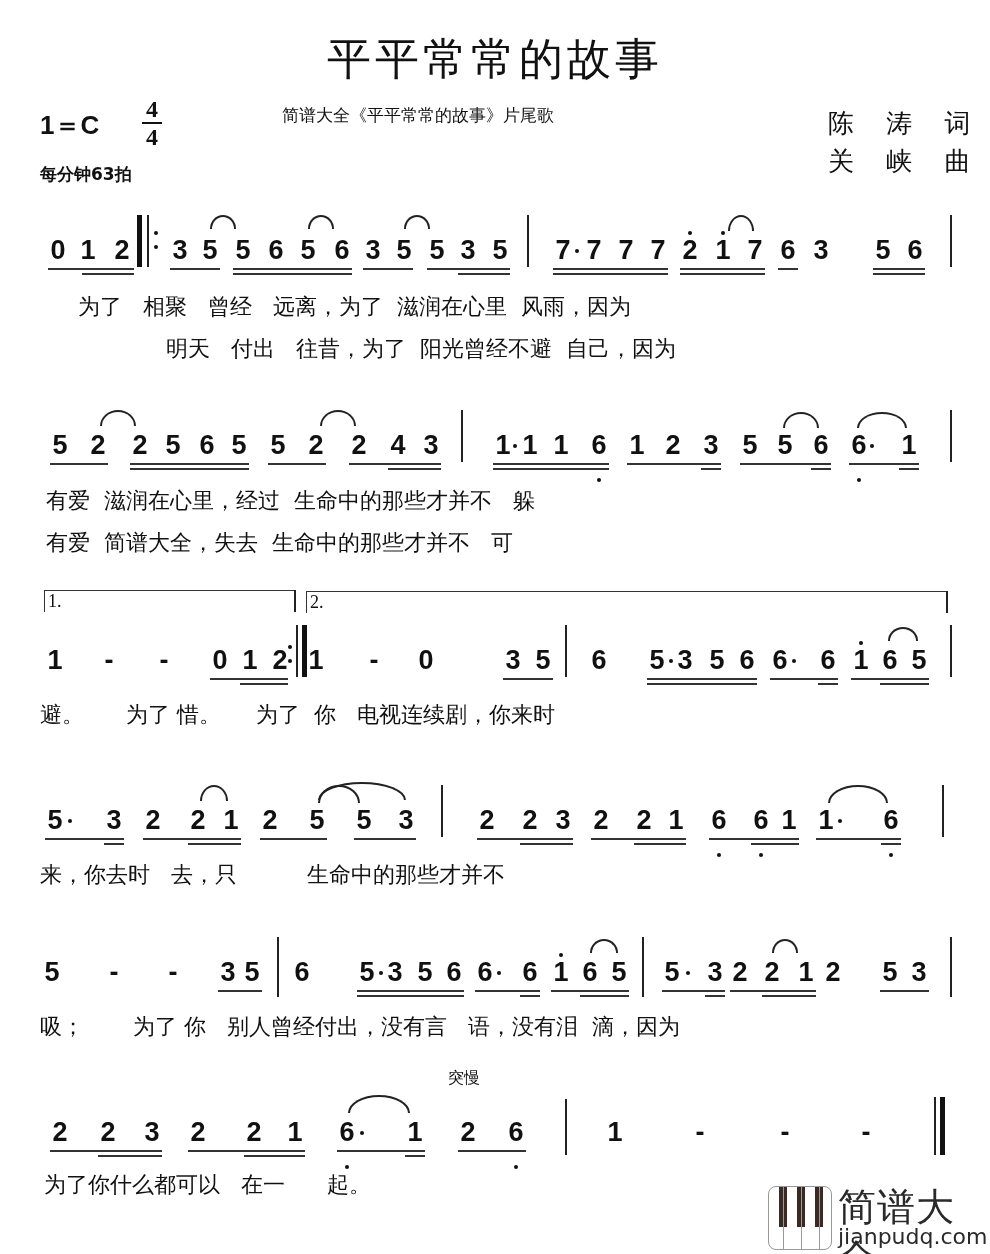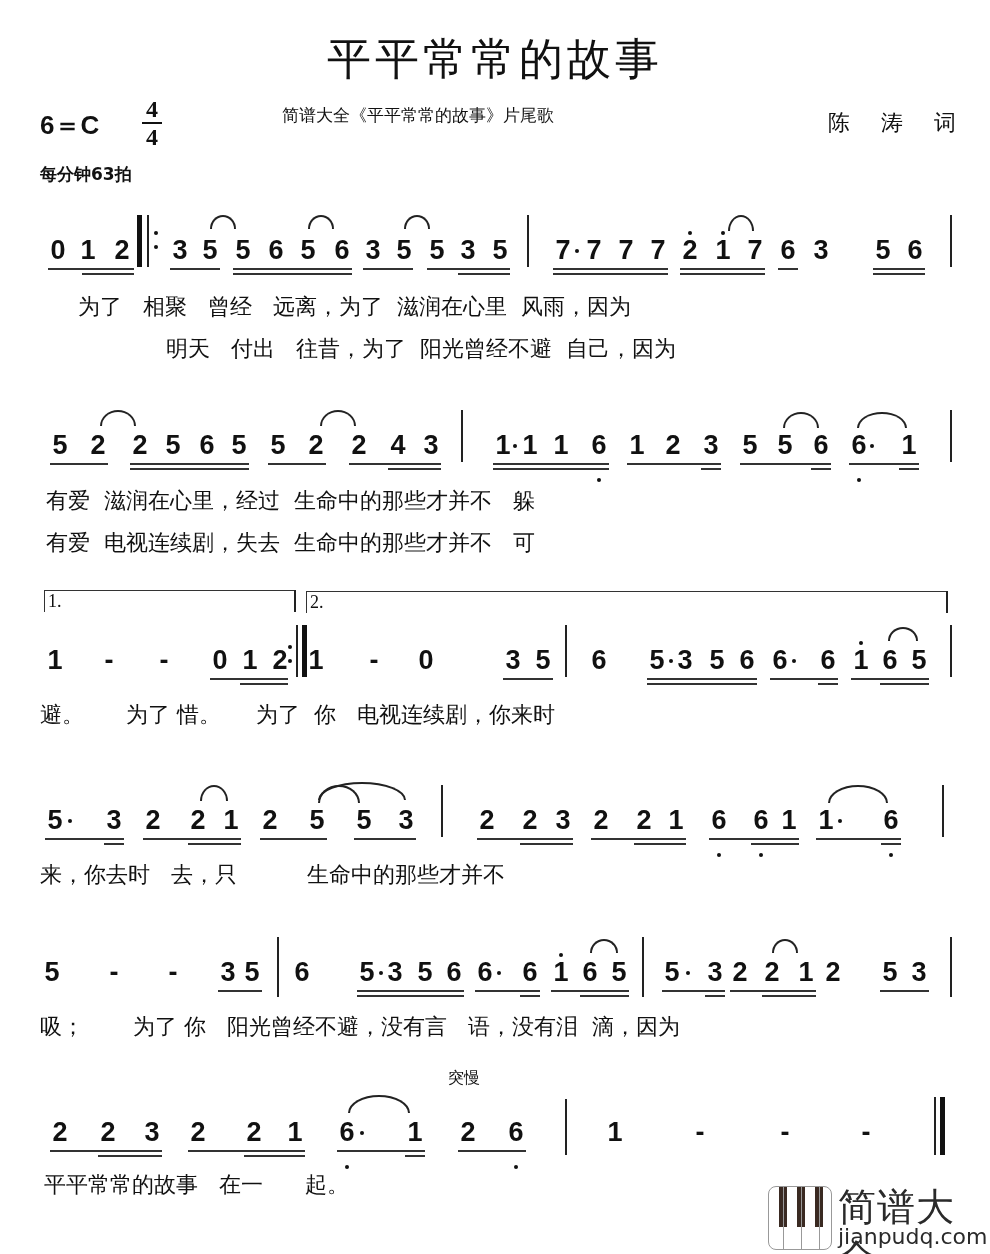--- a/index.html
+++ b/index.html
@@ -8,21 +8,21 @@
 
   .title { position: absolute; top: 30px; left: 0; width: 990px; text-align: center;
            font-family: "DejaVu Serif", serif; font-size: 44px; letter-spacing: 4px; font-weight: normal; }
   .key { position: absolute; top: 108px; left: 40px; font-family: "Liberation Sans", sans-serif;
          font-size: 26px; font-weight: bold; }
   .timesig { position: absolute; top: 96px; left: 140px; width: 24px; text-align: center;
              font-family: "Liberation Serif", serif; font-weight: bold; font-size: 24px; line-height: 26px; }
   .timesig .bar { height: 2px; background: #111; margin: 0 2px; }
   .tempo { position: absolute; top: 163px; left: 40px; font-size: 17px; font-weight: bold; }
   .subtitle { position: absolute; top: 104px; left: 282px; font-family: "DejaVu Serif", serif; font-size: 17px; }
-  .credits { position: absolute; top: 104px; left: 828px; font-family: "DejaVu Serif", serif; font-size: 22px;
+  .credits { position: absolute; top: 104px; left: 828px; font-family: "DejaVu Serif", serif; font-size: 26px;
              line-height: 38px; letter-spacing: 12px; }
 
   .staff { position: absolute; left: 0; width: 990px; }
   .bar-line { position: absolute; width: 2px; background: #222; }
   .bar-line.thick { width: 5px; background: #111; }
   .n { position: absolute; font-family: "Liberation Sans", sans-serif; font-weight: bold;
        font-size: 27px; width: 20px; text-align: center; }
   .ul { position: absolute; height: 1.5px; background: #333; }
   .dot { position: absolute; width: 4px; height: 4px; border-radius: 50%; background: #111; }
   .slur { position: absolute; border: 2px solid #222; border-bottom: none; border-radius: 50% 50% 0 0 / 100% 100% 0 0; }
@@ -36,30 +36,31 @@
                 border-radius: 8px; overflow: hidden; background: #fff; }
   .logo .bk { position: absolute; top: 0; width: 8px; height: 40px; background: #3a2a22; }
   .logo .wl { position: absolute; top: 0; width: 1px; height: 64px; background: #999; }
   .logo .brand { position: absolute; left: 70px; top: -4px; font-size: 38px; color: #2a2a2a; letter-spacing: 1px; }
   .logo .url { position: absolute; left: 70px; top: 38px; font-size: 22px; color: #2a2a2a; }
 </style>
 </head>
 <body>
 
 <div class="title">平平常常的故事</div>
-<div class="key">6＝C</div>
+<div class="key">1＝C</div>
 <div class="timesig">
   <div>4</div>
   <div class="bar"></div>
   <div>4</div>
 </div>
 <div class="tempo">每分钟63拍</div>
 <div class="subtitle">简谱大全《平平常常的故事》片尾歌</div>
 <div class="credits">
   <div>陈 涛 词</div>
+  <div>关 峡 曲</div>
 </div>
 
 <div class="staff" style="top:215px;">
   <div class="bar-line thick" style="left:137px;top:0;height:52px;"></div>
   <div class="bar-line" style="left:147px;top:0;height:52px;"></div>
   <div class="dot" style="left:154px;top:16px;"></div>
   <div class="dot" style="left:154px;top:30px;"></div>
   <div class="bar-line" style="left:527px;top:0;height:52px;"></div>
   <div class="bar-line" style="left:950px;top:0;height:52px;"></div>
 
@@ -161,21 +162,21 @@
   <div class="ul" style="left:627px;top:53px;width:94px;"></div>
   <div class="ul" style="left:701px;top:58px;width:20px;"></div>
   <div class="ul" style="left:740px;top:53px;width:91px;"></div>
   <div class="ul" style="left:811px;top:58px;width:20px;"></div>
   <div class="ul" style="left:849px;top:53px;width:70px;"></div>
   <div class="ul" style="left:899px;top:58px;width:20px;"></div>
   <div class="slur" style="left:783px;top:2px;width:36px;height:16px;"></div>
   <div class="slur" style="left:857px;top:2px;width:50px;height:16px;"></div>
 </div>
 <div class="lyric" style="left:46px;top:486px;">有爱  滋润在心里，经过  生命中的那些才并不   躲</div>
-<div class="lyric" style="left:46px;top:528px;">有爱  电视连续剧，失去  生命中的那些才并不   可</div>
+<div class="lyric" style="left:46px;top:528px;">有爱  简谱大全，失去  生命中的那些才并不   可</div>
 
 <div class="volta" style="left:44px;top:590px;width:252px;">
   <span>1.</span>
 </div>
 <div class="bar-line" style="left:294px;top:590px;height:22px;width:1.5px;"></div>
 <div class="volta" style="left:306px;top:591px;width:642px;border-left:1.5px solid #333;">
   <span>2.</span>
 </div>
 <div class="bar-line" style="left:946px;top:591px;height:22px;width:1.5px;"></div>
 
@@ -319,21 +320,21 @@
   <div class="n" style="left:823px;top:12px;">2</div>
   <div class="n" style="left:880px;top:12px;">5</div>
   <div class="n" style="left:909px;top:12px;">3</div>
   <div class="ul" style="left:662px;top:45px;width:63px;"></div>
   <div class="ul" style="left:705px;top:50px;width:20px;"></div>
   <div class="ul" style="left:730px;top:45px;width:86px;"></div>
   <div class="ul" style="left:762px;top:50px;width:54px;"></div>
   <div class="ul" style="left:880px;top:45px;width:49px;"></div>
   <div class="slur" style="left:772px;top:-6px;width:26px;height:14px;"></div>
 </div>
-<div class="lyric" style="left:40px;top:1012px;">吸；       为了 你   阳光曾经不避，没有言   语，没有泪  滴，因为</div>
+<div class="lyric" style="left:40px;top:1012px;">吸；       为了 你   别人曾经付出，没有言   语，没有泪  滴，因为</div>
 
 <div class="marking" style="left:448px;top:1068px;">突慢</div>
 <div class="staff" style="top:1105px;">
   <div class="bar-line" style="left:565px;top:-6px;height:56px;"></div>
   <div class="bar-line" style="left:934px;top:-8px;height:58px;"></div>
   <div class="bar-line thick" style="left:940px;top:-8px;height:58px;"></div>
 
   <div class="n" style="left:50px;top:12px;">2</div>
   <div class="n" style="left:98px;top:12px;">2</div>
   <div class="n" style="left:142px;top:12px;">3</div>
@@ -354,21 +355,21 @@
   <div class="ul" style="left:337px;top:45px;width:88px;"></div>
   <div class="ul" style="left:405px;top:50px;width:20px;"></div>
   <div class="ul" style="left:458px;top:45px;width:68px;"></div>
   <div class="slur" style="left:348px;top:-10px;width:62px;height:18px;"></div>
 
   <div class="n" style="left:605px;top:12px;">1</div>
   <div class="n" style="left:690px;top:12px;">-</div>
   <div class="n" style="left:775px;top:12px;">-</div>
   <div class="n" style="left:856px;top:12px;">-</div>
 </div>
-<div class="lyric" style="left:44px;top:1170px;">平平常常的故事   在一      起。</div>
+<div class="lyric" style="left:44px;top:1170px;">为了你什么都可以   在一      起。</div>
 
 <div class="logo">
   <div class="keys">
     <div class="bk" style="left:10px;"></div>
     <div class="bk" style="left:28px;"></div>
     <div class="bk" style="left:46px;"></div>
     <div class="wl" style="left:14px;"></div>
     <div class="wl" style="left:32px;"></div>
     <div class="wl" style="left:50px;"></div>
   </div>

